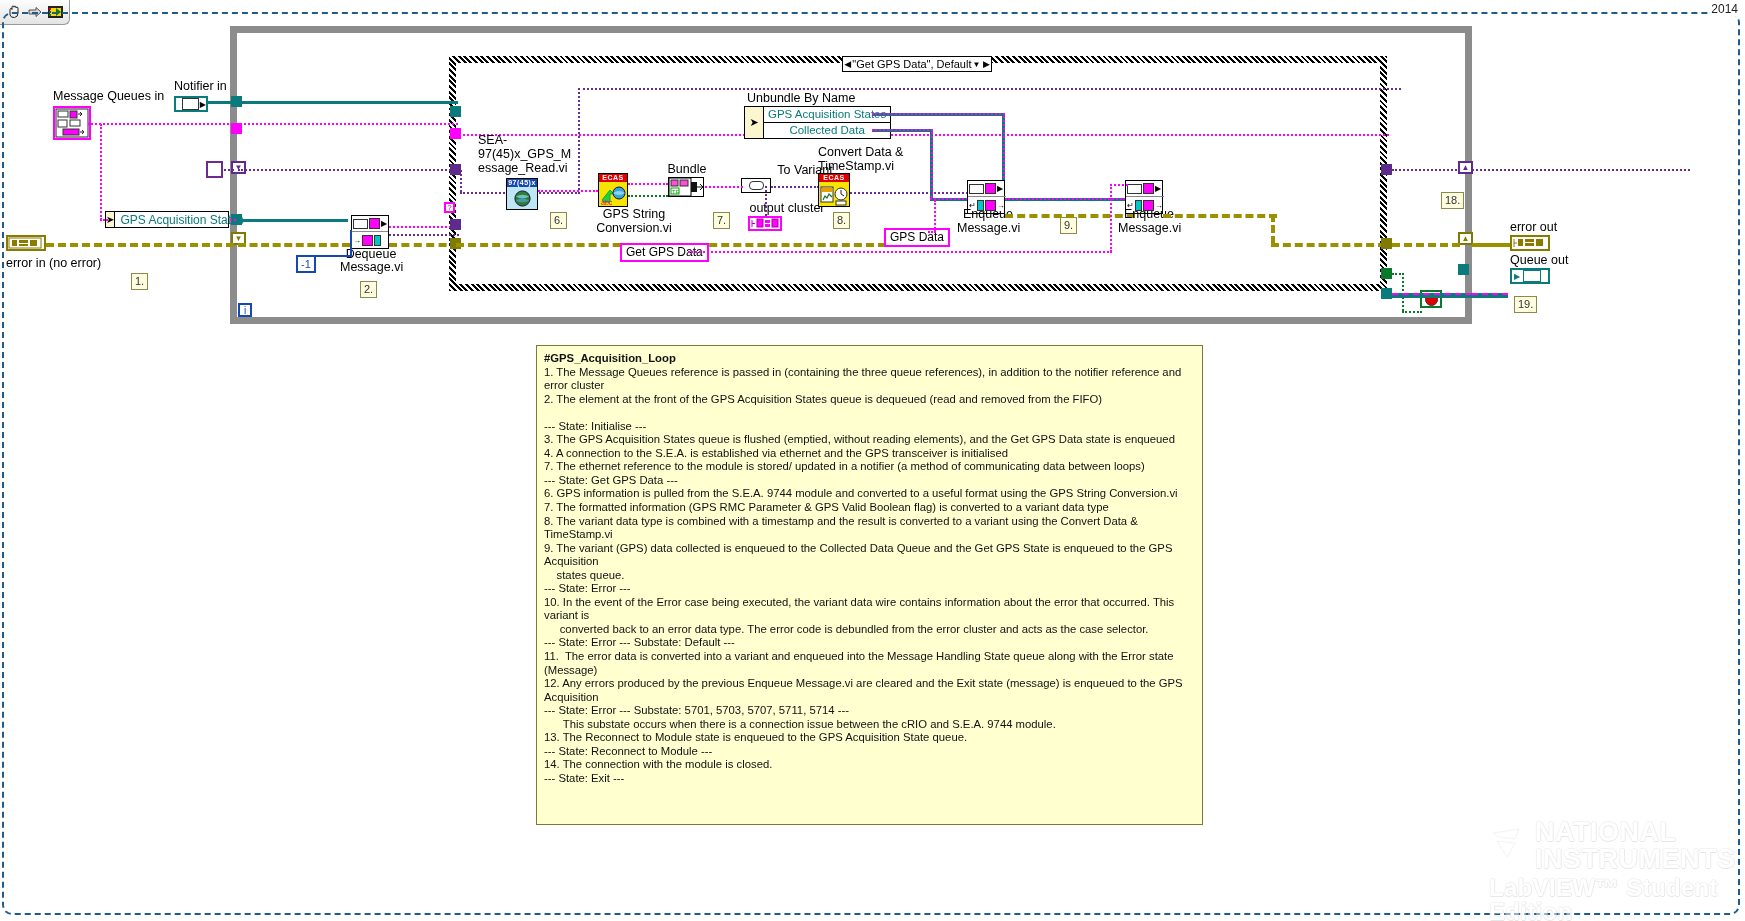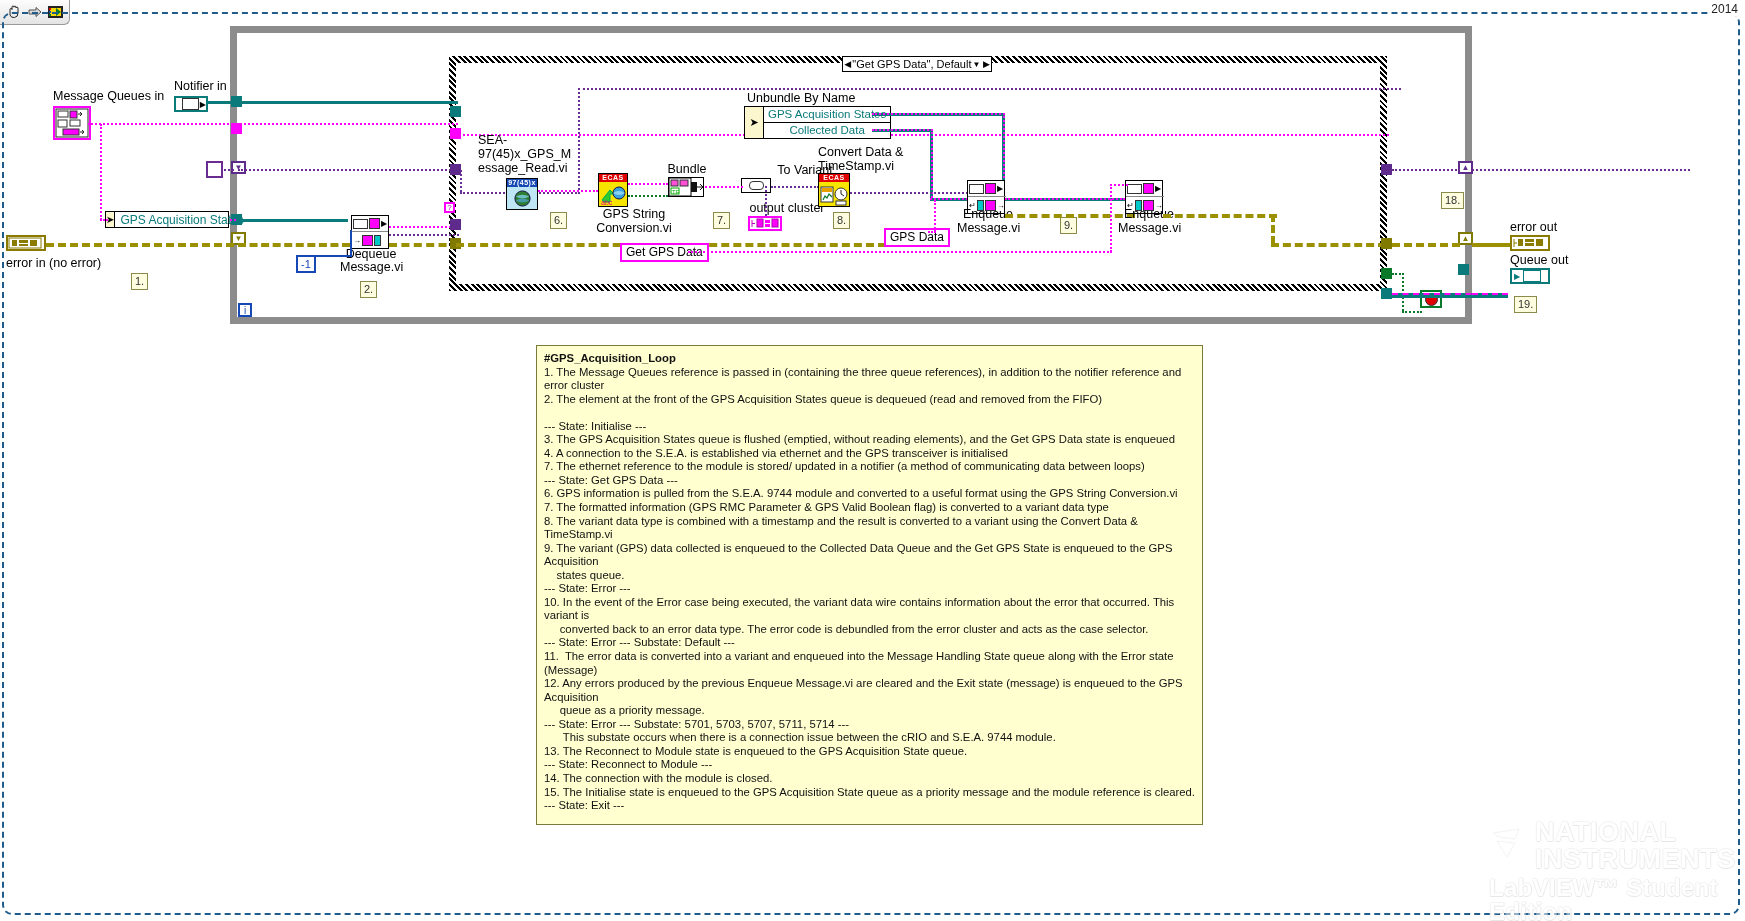--- a/index.html
+++ b/index.html
@@ -479,27 +479,25 @@
       <div class="dl">7. The formatted information (GPS RMC Parameter &amp; GPS Valid Boolean flag) is converted to a variant data type</div>
       <div class="dl">8. The variant data type is combined with a timestamp and the result is converted to a variant using the Convert Data &amp; TimeStamp.vi</div>
       <div class="dl">9. The variant (GPS) data collected is enqueued to the Collected Data Queue and the Get GPS State is enqueued to the GPS Acquisition</div>
       <div class="dl">    states queue.</div>
       <div class="dl">--- State: Error ---</div>
       <div class="dl">10. In the event of the Error case being executed, the variant data wire contains information about the error that occurred. This variant is</div>
       <div class="dl">     converted back to an error data type. The error code is debundled from the error cluster and acts as the case selector.</div>
       <div class="dl">--- State: Error --- Substate: Default ---</div>
       <div class="dl">11.  The error data is converted into a variant and enqueued into the Message Handling State queue along with the Error state (Message)</div>
       <div class="dl">12. Any errors produced by the previous Enqueue Message.vi are cleared and the Exit state (message) is enqueued to the GPS Acquisition</div>
-      <div class="dl">     queue as a priority message.</div>
       <div class="dl">--- State: Error --- Substate: 5701, 5703, 5707, 5711, 5714 ---</div>
       <div class="dl">      This substate occurs when there is a connection issue between the cRIO and S.E.A. 9744 module.</div>
       <div class="dl">13. The Reconnect to Module state is enqueued to the GPS Acquisition State queue.</div>
       <div class="dl">--- State: Reconnect to Module ---</div>
       <div class="dl">14. The connection with the module is closed.</div>
-      <div class="dl">15. The Initialise state is enqueued to the GPS Acquisition State queue as a priority message and the module reference is cleared.</div>
       <div class="dl">--- State: Exit ---</div>
     </div>
 </div>
 
 <div id="ni" class="abs">
   <div id="nieagle">
     <svg width="42" height="42" viewBox="0 0 42 42" aria-hidden="true">
       <path d="M4 10 L30 6 L26 16 L10 14 Z M8 18 L26 20 L18 34 Z" fill="#ffffff" opacity=".85" stroke="#e2e2e2"></path>
     </svg>
   </div>

